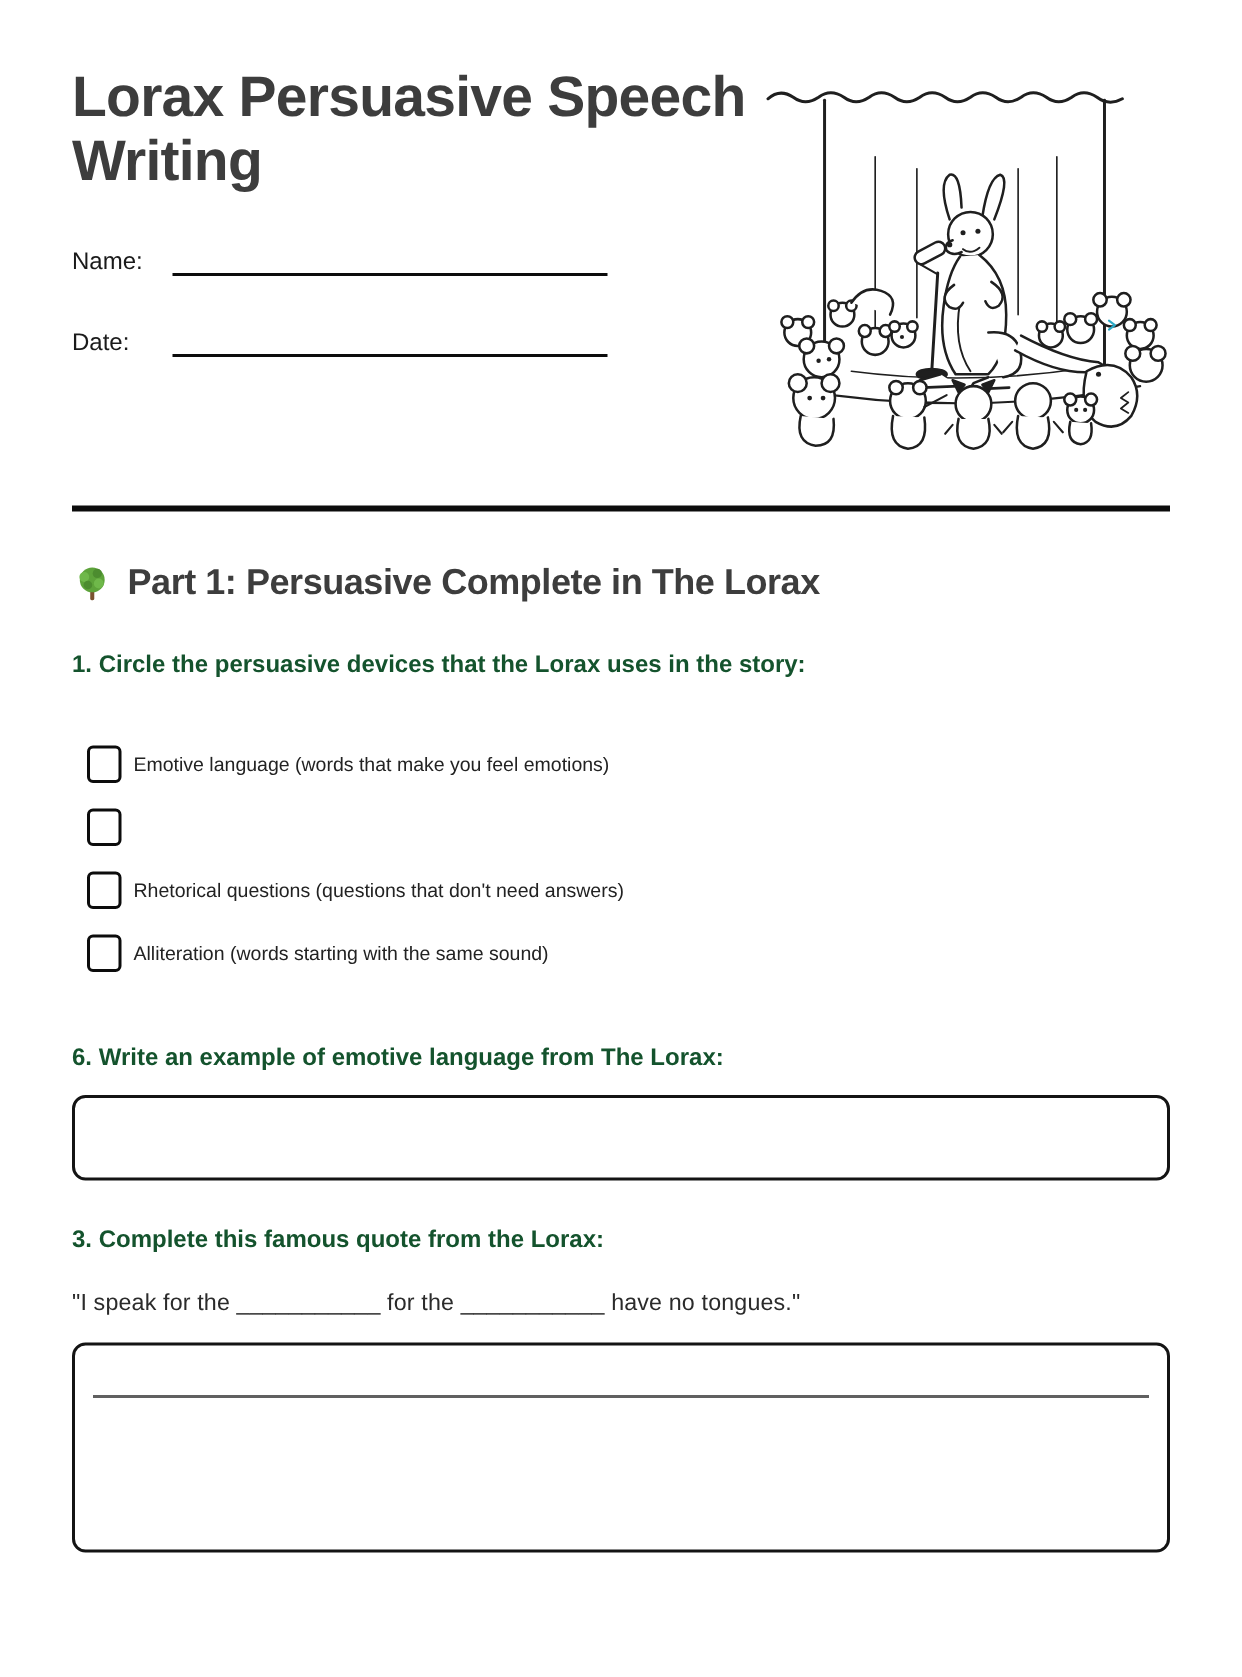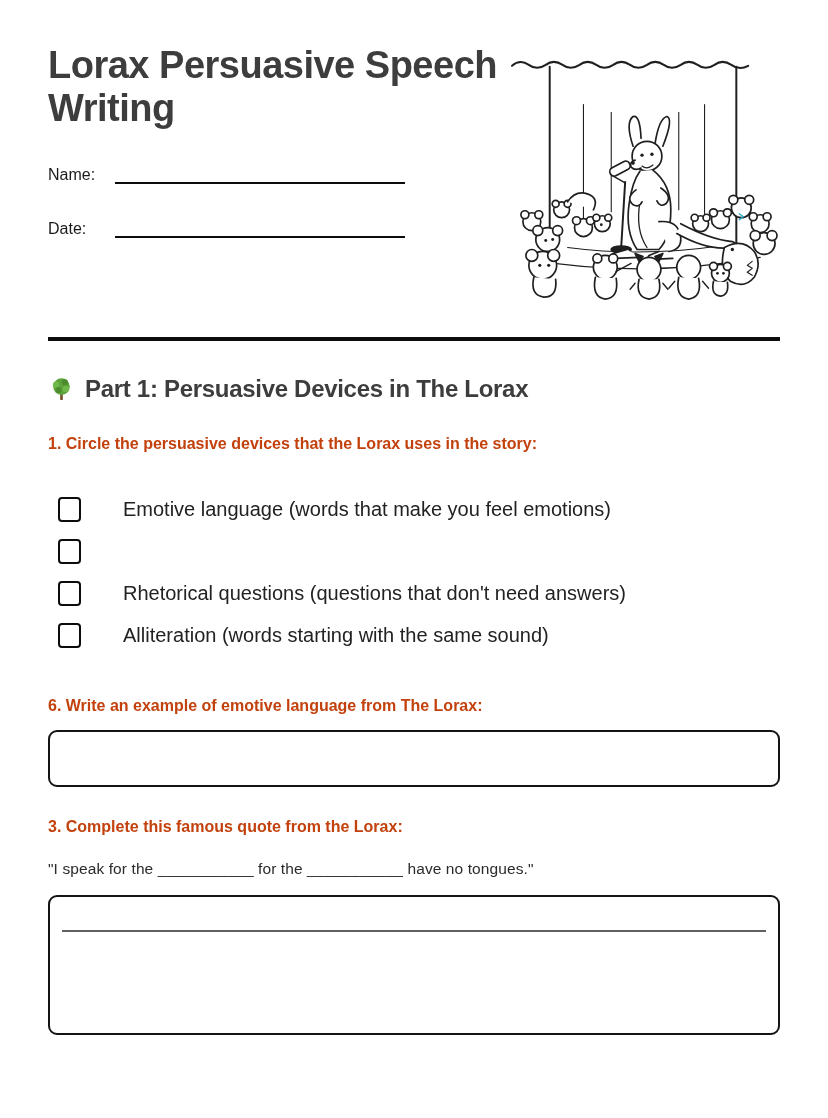--- a/index.html
+++ b/index.html
@@ -71,42 +71,42 @@
     font-size: 24px;
     font-weight: 700;
     color: #3d3d3d;
     letter-spacing: -0.3px;
   }
   .section-heading.first { margin-top: 34px; }
   .section-heading .emoji-icon { width: 27px; height: 27px; flex: 0 0 27px; }
   .prompt {
     font-size: 16px;
     font-weight: 700;
-    color: #c2410c;
+    color: #14532d;
   }
   
   .option-list { margin-top: 44px; margin-left: 10px; }
   .option-row {
     display: flex;
     align-items: center;
     margin-bottom: 17px;
     height: 25px;
     cursor: default;
   }
   .checkbox {
     width: 23px;
     height: 25px;
     border: 2.5px solid #0c0c0c;
     border-radius: 4px;
     background: #ffffff;
     flex: 0 0 23px;
   }
   .option-label {
-    margin-left: 42px;
-    font-size: 20px;
+    margin-left: 8px;
+    font-size: 13px;
     color: #222222;
   }
   
   .answer-box {
     margin-top: 15px;
     width: 732px;
     height: 57px;
     border: 2px solid #141414;
     border-radius: 9px;
     background: #ffffff;
@@ -275,21 +275,21 @@
 
   <h2 class="section-heading first">
     <svg class="emoji-icon" viewBox="0 0 28 28">
       <rect x="12.6" y="16" width="2.8" height="9" rx="1" fill="#7a5230"></rect>
       <circle cx="14" cy="11" r="8.6" fill="#5da33a"></circle>
       <circle cx="8.5" cy="9" r="3.4" fill="#6fb84a"></circle>
       <circle cx="17.5" cy="6.5" r="3.2" fill="#4c8c2f"></circle>
       <circle cx="18.5" cy="13.5" r="3.4" fill="#6fb84a"></circle>
       <circle cx="11" cy="14.5" r="3" fill="#4c8c2f"></circle>
     </svg>
-    <span>Part 1: Persuasive Devices in The Lorax</span>
+    <span>Part 1: Persuasive Complete in The Lorax</span>
   </h2>
 
   <p class="prompt mt-q1">1. Circle the persuasive devices that the Lorax uses in the story:</p>
 
   <div class="option-list">
     <div class="option-row">
       <span class="checkbox"></span>
       <span class="option-label">Emotive language (words that make you feel emotions)</span>
     </div>
     <div class="option-row">

